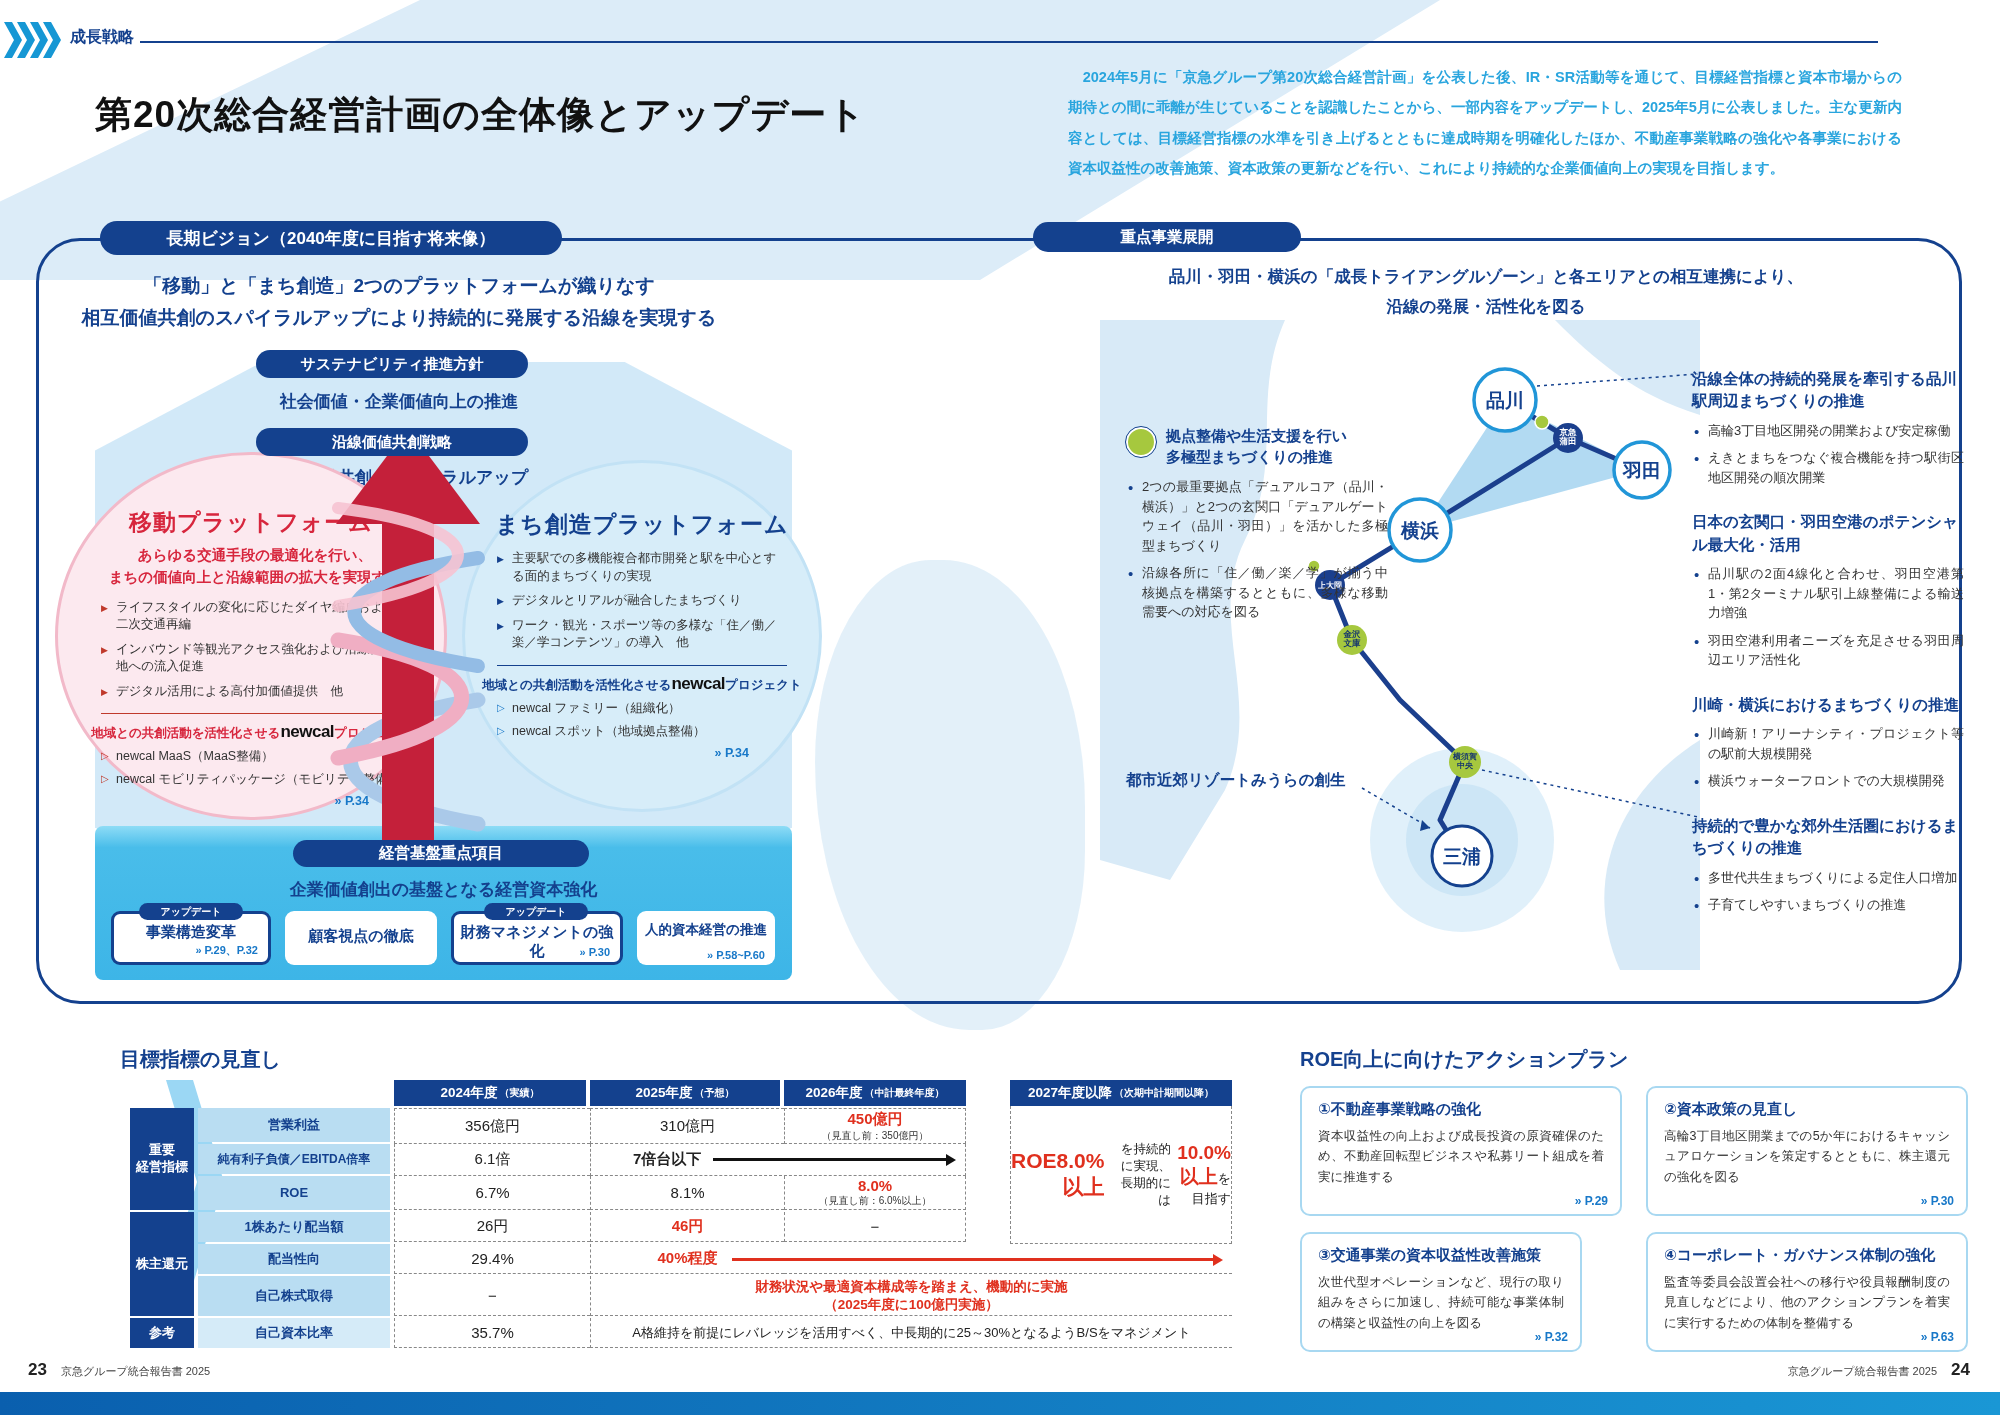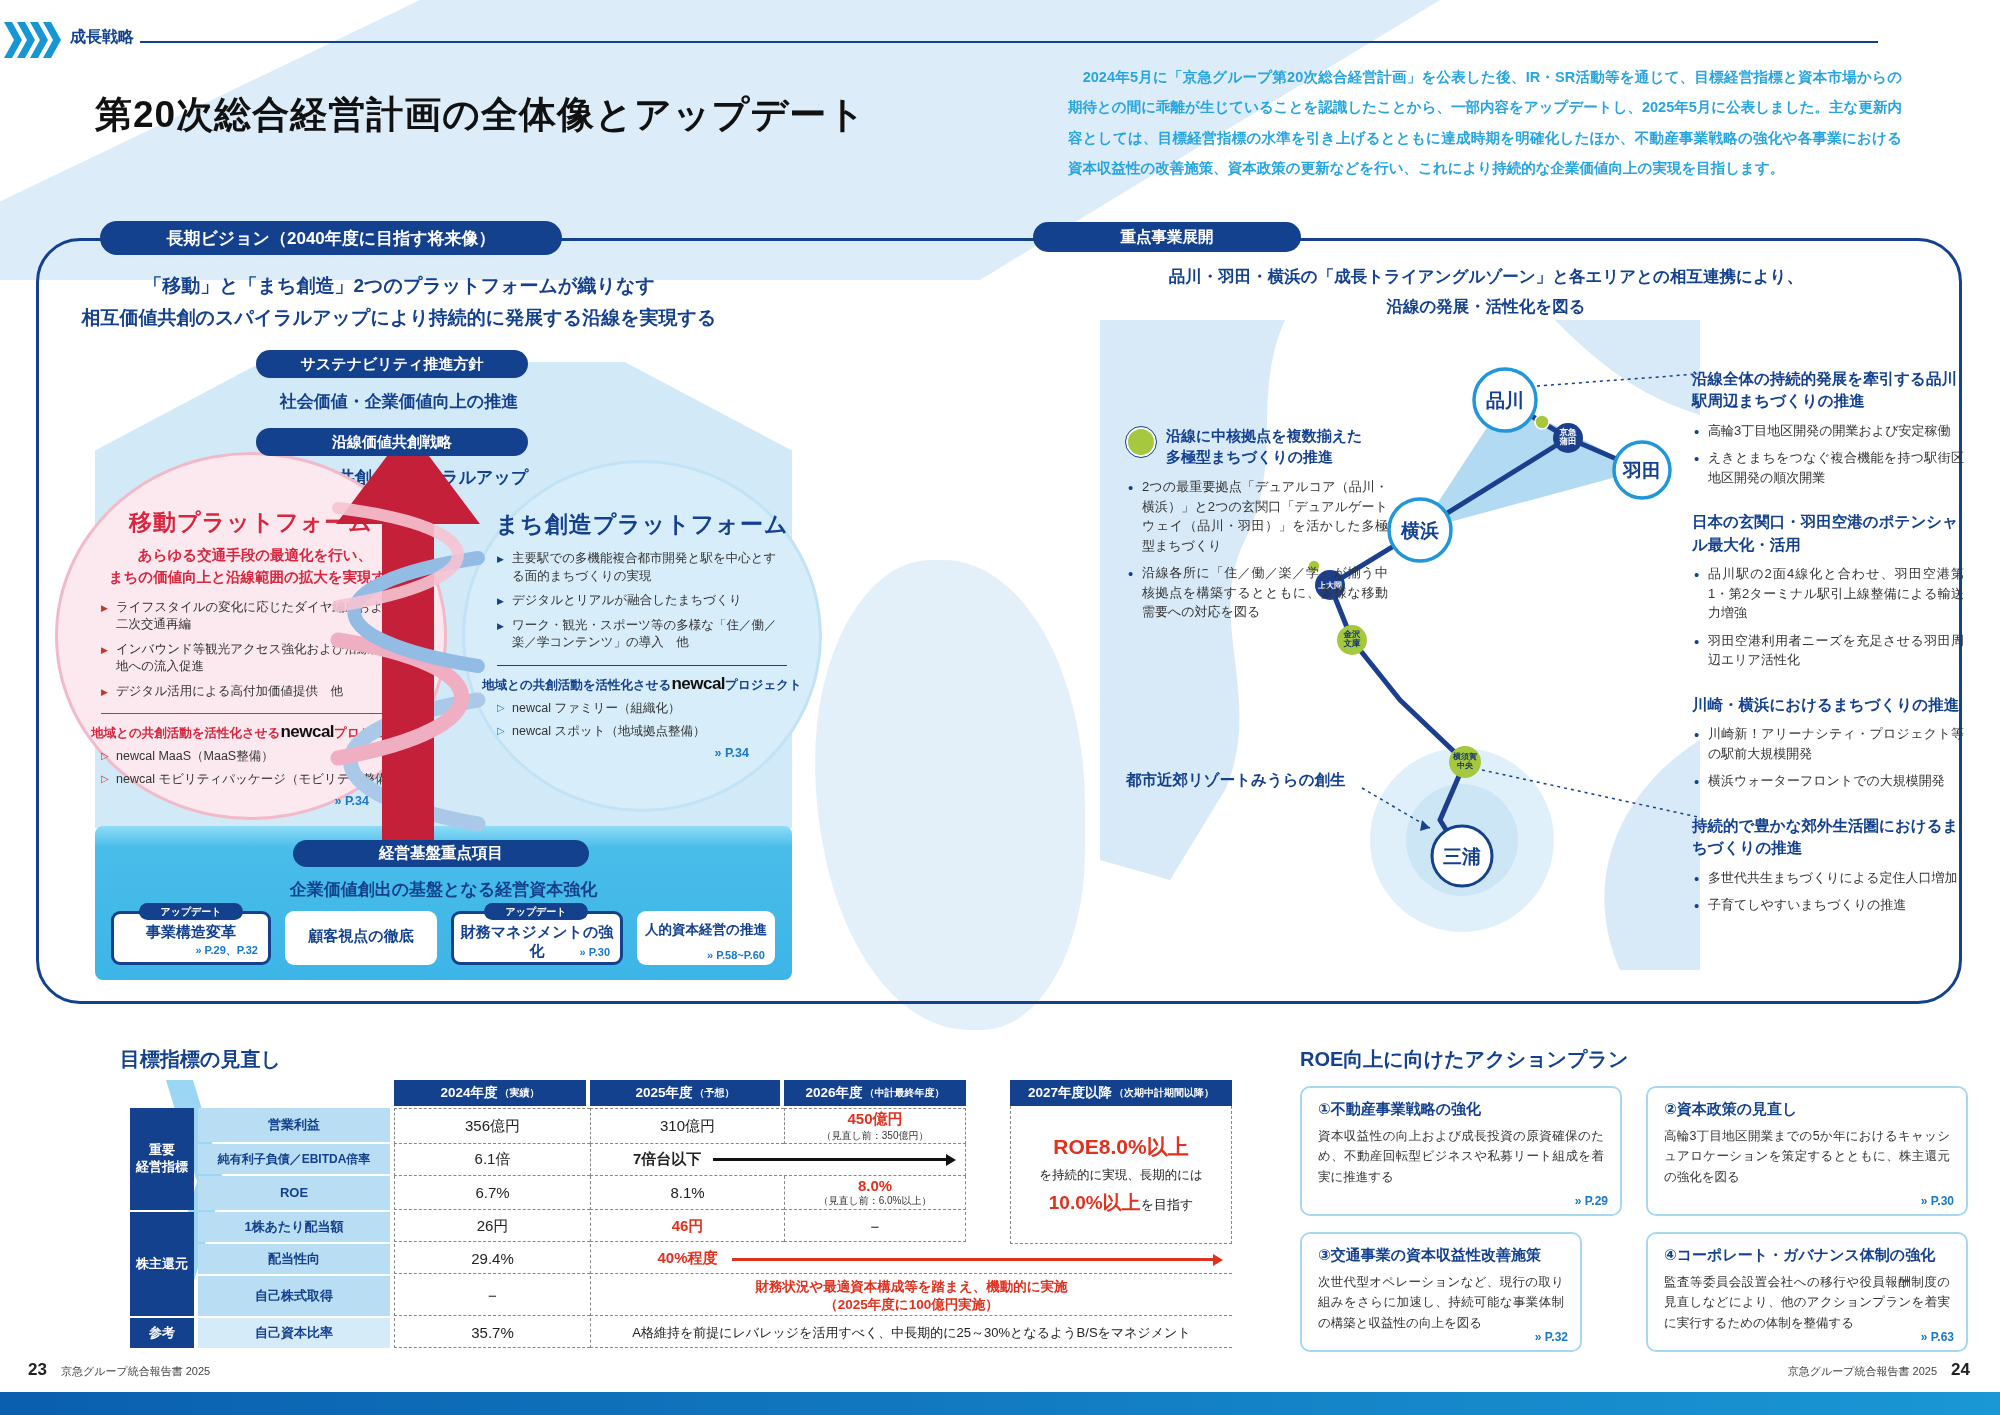--- a/index.html
+++ b/index.html
@@ -67,21 +67,21 @@
   .tc{display:flex;flex-direction:column;align-items:center;justify-content:center;font-size:15px;color:#222;
       border-bottom:1px dashed #888;border-left:1px dashed #888;background:#fff;}
   .tc.rt{border-top:1px dashed #888;}
   .tc.rr{border-right:1px dashed #888;}
   .tred{color:var(--tred);font-weight:bold;}
   .tnote{font-size:10px;color:#333;font-weight:normal;}
   .arrow-line{position:absolute;height:2.5px;}
   .arrow-line::after{content:"";position:absolute;right:-9px;top:-4.5px;border-left:10px solid;
       border-top:6px solid transparent;border-bottom:6px solid transparent;border-left-color:inherit;}
   
-  .roe-body{border:1.5px dashed #888;border-top:none;background:#fff;display:flex;flex-direction:column;
+  .roe-body{border:1.5px dashed #888;border-top:none;background:#fff;display:flex;flex-direction:row;
             align-items:center;justify-content:center;gap:6px;}
   
   .acard{position:absolute;background:#fff;border:2.5px solid #a8d8f1;border-radius:10px;
          padding:12px 16px 20px;z-index:4;}
   .acard .atitle{font-size:15px;font-weight:bold;color:var(--navy);margin-bottom:7px;}
   .acard .abody{font-size:12.5px;color:#333;line-height:1.62;text-align:justify;}
   .acard .aref{position:absolute;right:12px;bottom:6px;font-size:12px;font-weight:bold;color:var(--link);}
   .footer-bar{position:absolute;left:0;top:1392px;width:2000px;height:23px;
               background:linear-gradient(90deg,#0a5fae,#1a97d5);z-index:6;}
   .ftext{font-size:11px;color:#444;}
@@ -257,21 +257,21 @@
     <g>
       <circle cx="362" cy="536" r="30" fill="#fff" stroke="#14418e" stroke-width="3"></circle>
       <text x="362" y="543" text-anchor="middle" font-size="19" fill="#14418e" font-weight="bold">三浦</text>
     </g>
   </svg>
 
   <div class="abs lcol" style="left:1126px;top:425px;width:262px;z-index:3;">
     <div style="display:flex;gap:10px;align-items:flex-start;margin-bottom:10px;">
       <span style="width:30px;height:30px;border-radius:50%;background:var(--green);border:2px solid #fff;outline:1.5px solid #14418e;flex:0 0 auto;margin-top:2px;"></span>
       <div class="bold navy" style="font-size:15px;line-height:1.4;">
-        <div>沿線に中核拠点を複数揃えた</div>
+        <div>拠点整備や生活支援を行い</div>
         <div>多極型まちづくりの推進</div>
       </div>
     </div>
     <ul>
       <li>2つの最重要拠点「デュアルコア（品川・横浜）」と2つの玄関口「デュアルゲートウェイ（品川・羽田）」を活かした多極型まちづくり</li>
       <li>沿線各所に「住／働／楽／学」が揃う中核拠点を構築するとともに、多様な移動需要への対応を図る</li>
     </ul>
   </div>
 
   <div class="abs lcol" style="left:1126px;top:770px;width:248px;z-index:3;">

